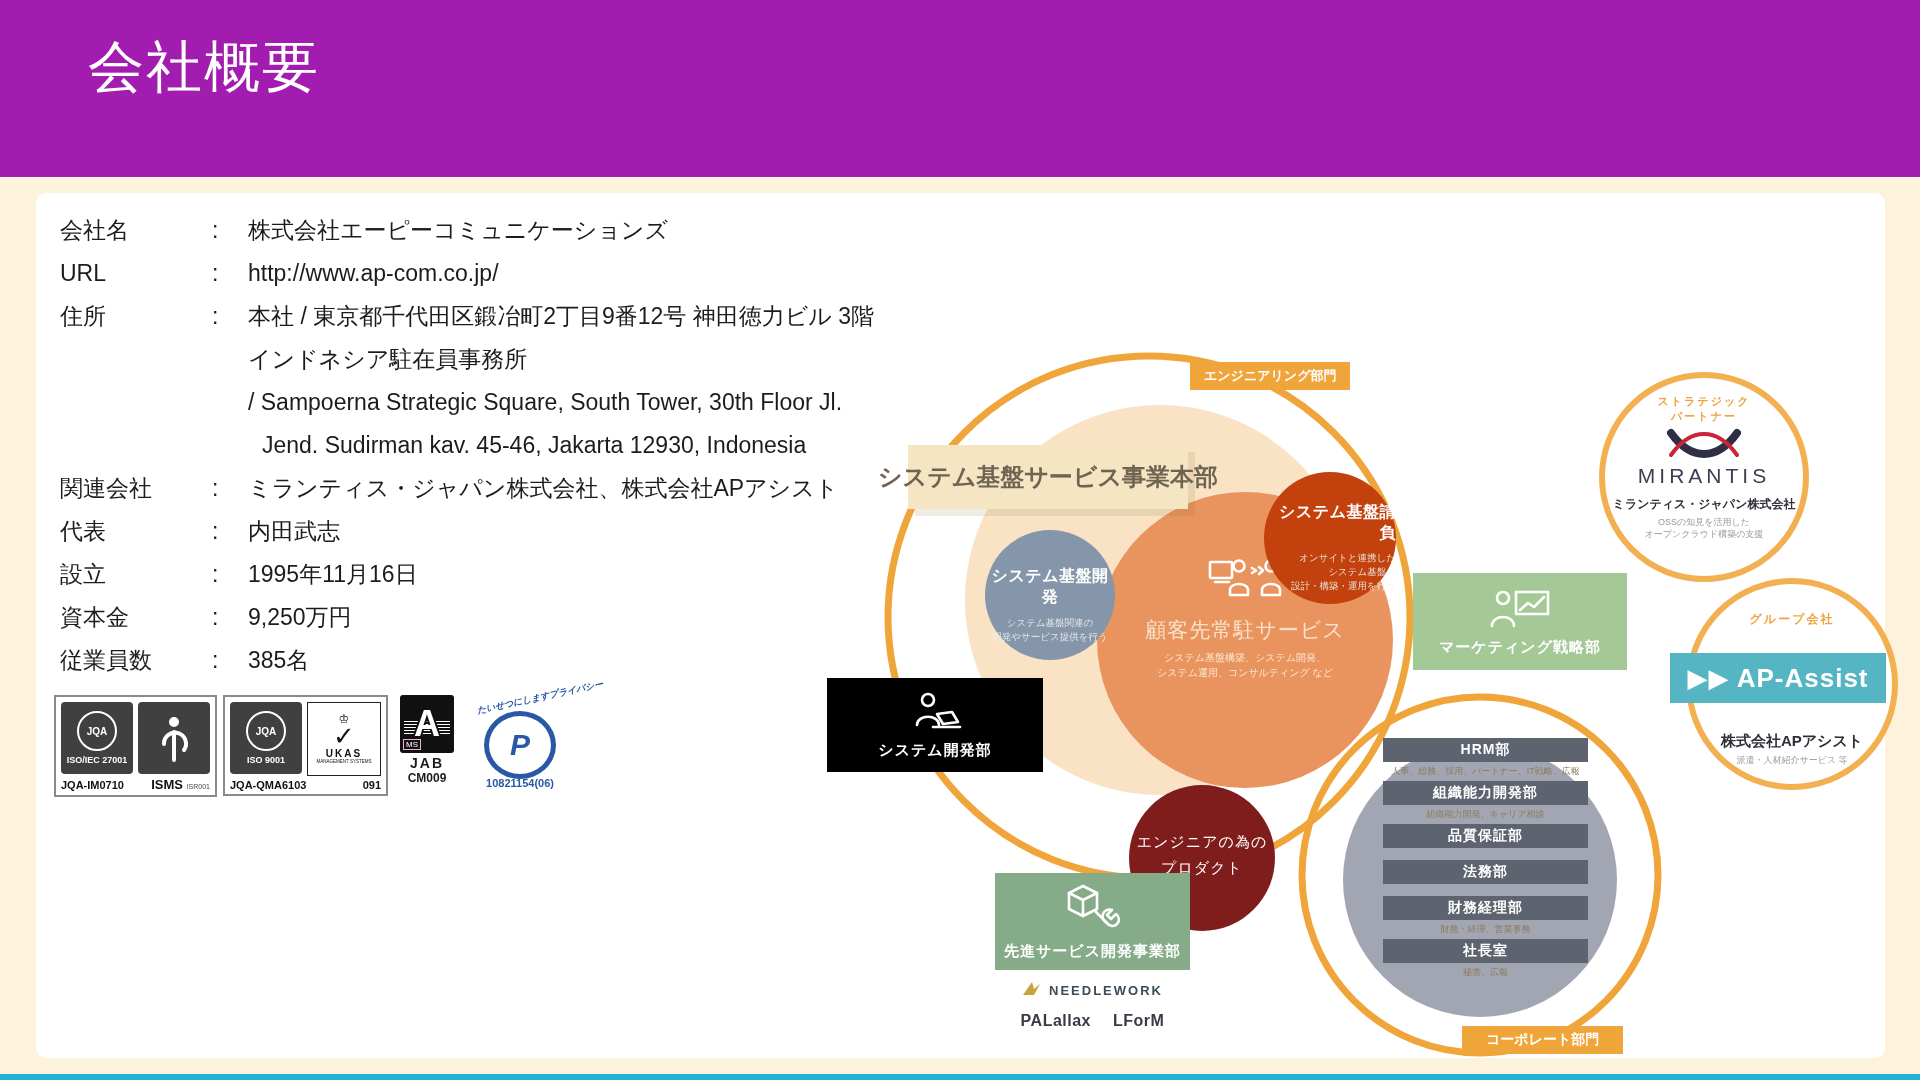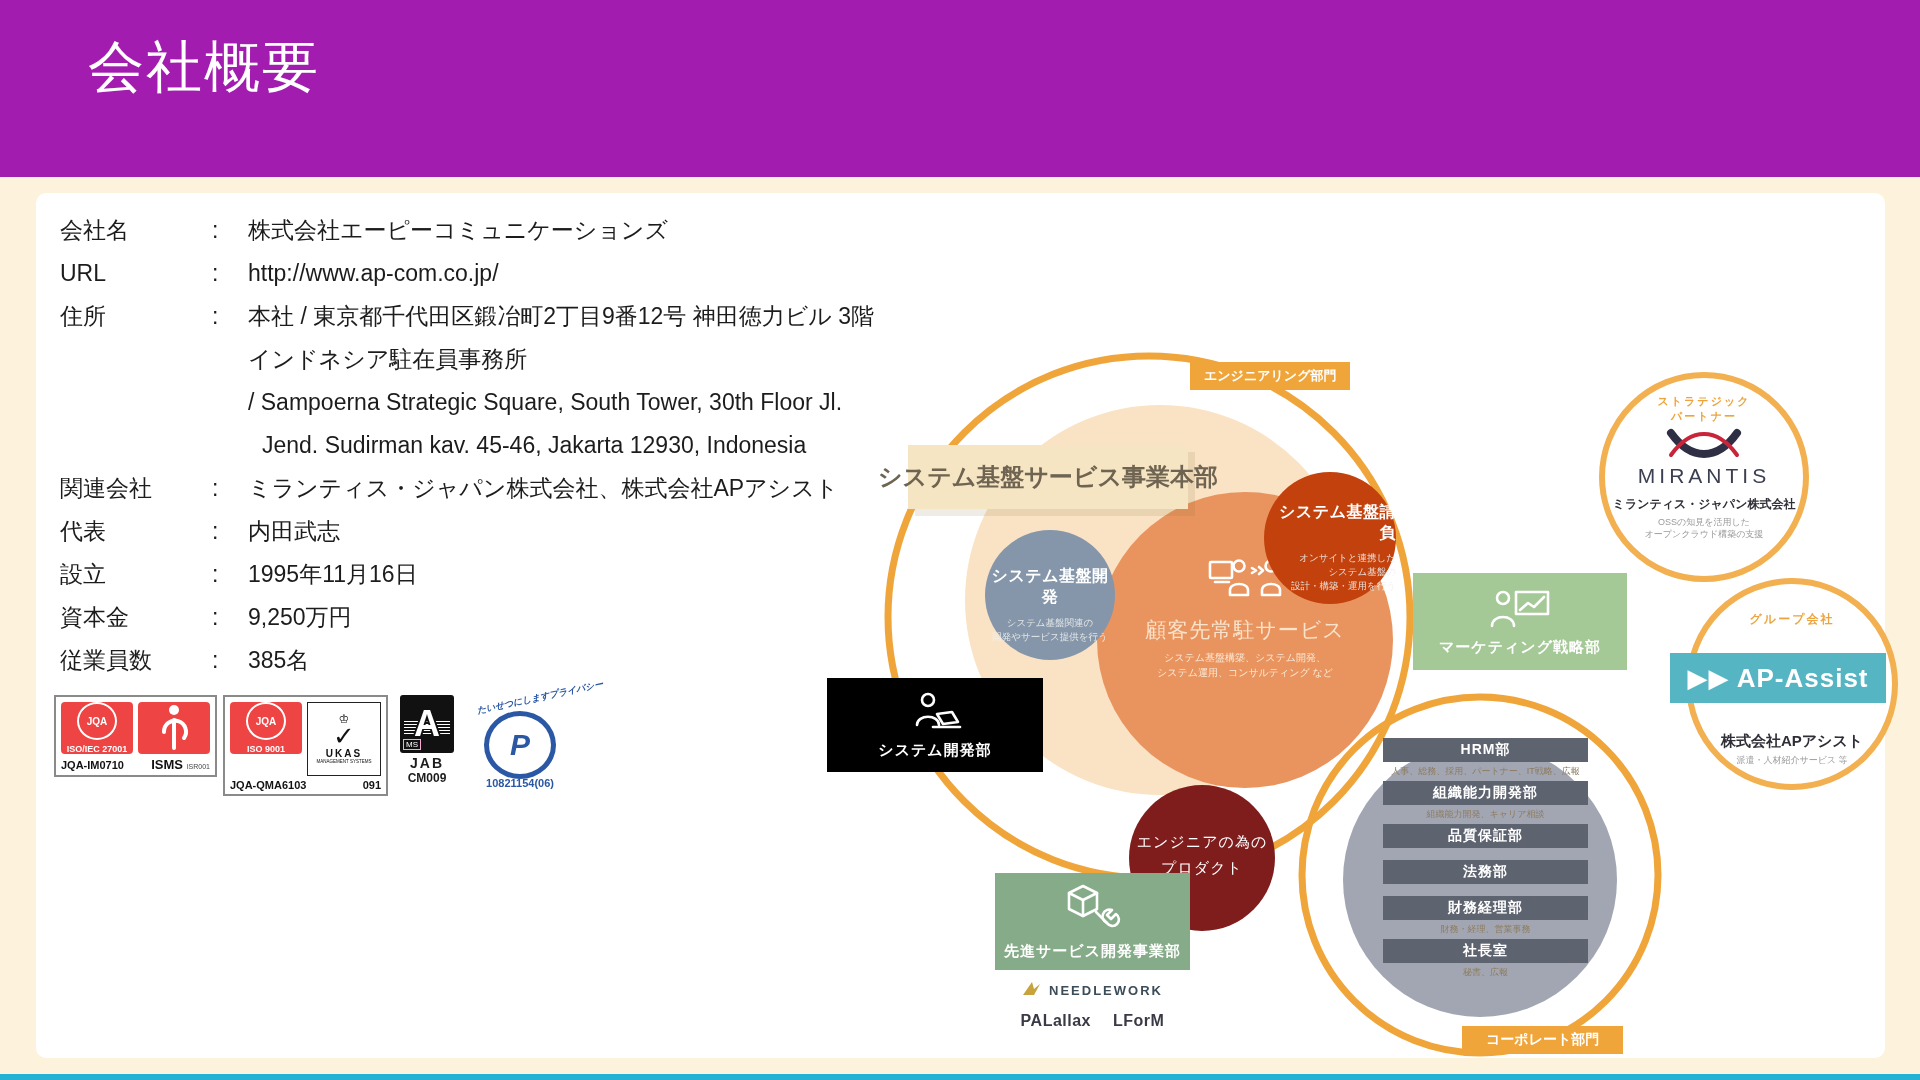--- a/index.html
+++ b/index.html
@@ -22,21 +22,21 @@
   .row{display:flex;align-items:center;height:43px;font-size:23px;white-space:nowrap;}
   .row .lbl{width:152px;}
   .row .col{width:36px;}
   .row .val{padding-left:0;}
   .row.sub2 .val{padding-left:14px;}
 
   
   .certs{position:absolute;left:18px;top:502px;display:flex;align-items:flex-start;gap:6px;}
   .cert-box{border:2px solid #8a8a8a;padding:5px 5px 3px 5px;background:#fff;}
   .cert-sq-row{display:flex;gap:5px;}
-  .blk-sq{width:72px;height:52px;background:#ef4444;border-radius:4px;position:relative;display:flex;flex-direction:column;align-items:center;}
+  .blk-sq{width:72px;height:72px;background:#404040;border-radius:4px;position:relative;display:flex;flex-direction:column;align-items:center;justify-content:center;}
   .jqa-ring{width:36px;height:36px;border:2px solid #fff;border-radius:50%;display:flex;align-items:center;justify-content:center;color:#fff;font-size:10px;font-weight:bold;margin-bottom:4px;}
   .jqa-iso{color:#fff;font-size:9px;font-weight:bold;white-space:nowrap;}
   .cert-cap-row{display:flex;justify-content:space-between;margin-top:3px;align-items:baseline;}
   .cert-code{font-size:11px;font-weight:bold;color:#111;}
   .isms-cap{font-size:13px;font-weight:bold;color:#111;}
   .isms-cap small{font-size:7px;font-weight:normal;color:#444;}
   .ukas-sq{width:72px;height:72px;background:#fff;border:1px solid #222;display:flex;flex-direction:column;align-items:center;justify-content:center;}
   .ukas-crown{font-size:12px;line-height:10px;color:#111;}
   .ukas-check{font-size:26px;line-height:24px;font-weight:bold;color:#111;}
   .ukas-t{font-size:10px;font-weight:bold;letter-spacing:2px;color:#111;}

